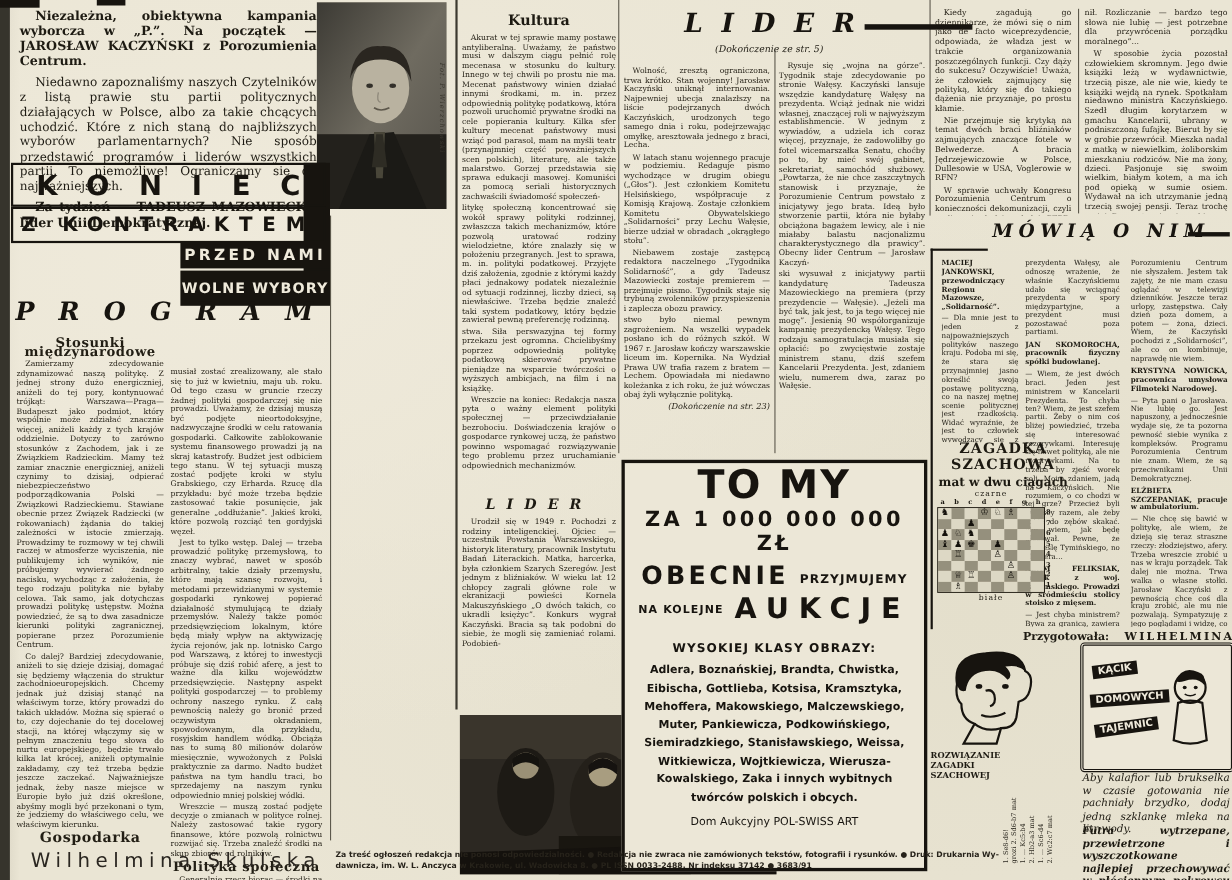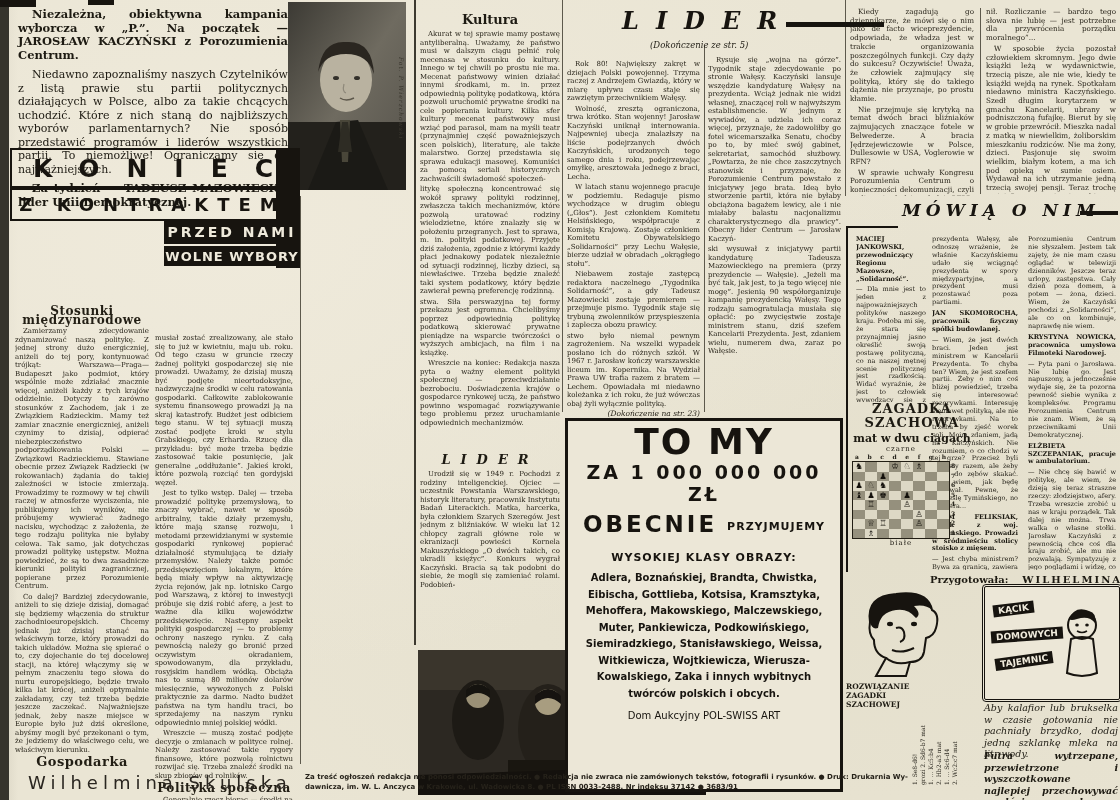--- a/index.html
+++ b/index.html
@@ -145,24 +145,25 @@
   <div class="abs blackband" style="left:276px;top:148px;width:24px;height:120px;"></div>
   <div class="abs hbox" style="left:10px;top:148px;width:282px;height:36px;">
     <span style="font-size:25px;letter-spacing:27px;text-indent:27px;">KONIEC</span>
   </div>
   <div class="abs hbox" style="left:10px;top:188px;width:282px;height:29px;">
     <span style="font-size:18px;letter-spacing:9px;">Z KONTRAKTEM</span>
   </div>
   <div class="abs hbar" style="left:164px;top:220px;width:136px;height:24px;">
     <span style="font-size:14px;letter-spacing:3px;">PRZED NAMI</span>
   </div>
-  <div class="abs hbar" style="left:164px;top:246px;width:136px;height:20px;">
+  <div class="abs hbar" style="left:164px;top:246px;width:136px;height:32px;">
     <span style="font-size:13px;letter-spacing:1px;">WOLNE WYBORY</span>
   </div>
 
+  <div class="abs program-title" style="left:14px;top:270px;">PROGRAM</div>
 
   <div class="abs col" style="left:15px;top:303px;width:134px;height:467px;">
     <p class="subhead" style="font-size:12px;">Stosunki międzynarodowe</p>
     <p>Zamierzamy zdecydowanie zdynamizować naszą politykę. Z jednej strony dużo energiczniej, aniżeli do tej pory, kontynuować trójkąt: Warszawa—Praga—Budapeszt jako podmiot, który wspólnie może zdziałać znacznie więcej, aniżeli każdy z tych krajów oddzielnie. Dotyczy to zarówno stosunków z Zachodem, jak i ze Związkiem Radzieckim. Mamy też zamiar znacznie energiczniej, aniżeli czynimy to dzisiaj, odpierać niebezpieczeństwo podporządkowania Polski — Związkowi Radzieckiemu. Stawiane obecnie przez Związek Radziecki (w rokowaniach) żądania do takiej zależności w istocie zmierzają. Prowadzimy te rozmowy w tej chwili raczej w atmosferze wyciszenia, nie publikujemy ich wyników, nie próbujemy wywierać żadnego nacisku, wychodząc z założenia, że tego rodzaju polityka nie byłaby celowa. Tak samo, jak dotychczas prowadzi politykę ustępstw. Można powiedzieć, że są to dwa zasadnicze kierunki polityki zagranicznej, popierane przez Porozumienie Centrum.</p>
     <p>Co dalej? Bardziej zdecydowanie, aniżeli to się dzieje dzisiaj, domagać się będziemy włączenia do struktur zachodnioeuropejskich. Chcemy jednak już dzisiaj stanąć na właściwym torze, który prowadzi do takich układów. Można się spierać o to, czy dojechanie do tej docelowej stacji, na której włączymy się w pełnym znaczeniu tego słowa do nurtu europejskiego, będzie trwało kilka lat krócej, aniżeli optymalnie zakładamy, czy też trzeba będzie jeszcze zaczekać. Najważniejsze jednak, żeby nasze miejsce w Europie było już dziś określone, abyśmy mogli być przekonani o tym, że jedziemy do właściwego celu, we właściwym kierunku.</p>
     <p class="subhead" style="font-size:13px;">Gospodarka</p>
     <p>Niestety, potwierdziły się nasze diagnozy. Drogą, w której pominięto przebudowę układu społecznego, która prowadzi prosto od układu rozkładającego się komunizmu do układu pozornie kapitalistycznego, daleko się nie zajedzie. Polityka monetarna, którą zastosował Balcerowicz — to zdecydowanie za mało. Plan jego</p>
   </div>
 
   <div class="abs col" style="left:155px;top:303px;width:138px;height:467px;margin-top:31px;">
@@ -181,21 +182,20 @@
     <p class="noind">litykę społeczną koncentrować się wokół sprawy polityki rodzinnej, zwłaszcza takich mechanizmów, które pozwolą uratować rodziny wielodzietne, które znalazły się w położeniu przegranych. Jest to sprawa, m. in. polityki podatkowej. Przyjęte dziś założenia, zgodnie z którymi każdy płaci jednakowy podatek niezależnie od sytuacji rodzinnej, liczby dzieci, są niewłaściwe. Trzeba będzie znaleźć taki system podatkowy, który będzie zawierał pewną preferencję rodzinną.</p>
     <p class="noind">stwa. Siła perswazyjna tej formy przekazu jest ogromna. Chcielibyśmy poprzez odpowiednią politykę podatkową skierować prywatne pieniądze na wsparcie twórczości o wyższych ambicjach, na film i na książkę.</p>
     <p>Wreszcie na koniec: Redakcja nasza pyta o ważny element polityki społecznej — przeciwdziałanie bezrobociu. Doświadczenia krajów o gospodarce rynkowej uczą, że państwo powinno wspomagać rozwiązywanie tego problemu przez uruchamianie odpowiednich mechanizmów.</p>
   </div>
   <div class="abs lider-small" style="left:420px;top:452px;width:140px;">LIDER</div>
   <div class="abs col" style="left:420px;top:470px;width:140px;height:172px;">
     <p>Urodził się w 1949 r. Pochodzi z rodziny inteligenckiej. Ojciec — uczestnik Powstania Warszawskiego, historyk literatury, pracownik Instytutu Badań Literackich. Matka, harcerka, była członkiem Szarych Szeregów. Jest jednym z bliźniaków. W wieku lat 12 chłopcy zagrali główne role w ekranizacji powieści Kornela Makuszyńskiego „O dwóch takich, co ukradli księżyc”. Konkurs wygrał Kaczyński.  Bracia są tak podobni do siebie, że mogli się zamieniać rolami. Podobień-</p>
   </div>
 
   <div class="abs col" style="left:567px;top:60px;width:133px;height:582px;">
-    <p>Rok 80! Największy zakręt w dziejach Polski powojennej. Trzyma raczej z Andrzejem Gwiazdą, który w miarę upływu czasu staje się zawziętym przeciwnikiem Wałęsy.</p>
     <p>Wolność, zresztą ograniczona, trwa krótko. Stan wojenny! Jarosław Kaczyński uniknął internowania. Najpewniej ubecja znalazłszy na liście podejrzanych dwóch Kaczyńskich, urodzonych tego samego dnia i roku, podejrzewając omyłkę, aresztowała jednego z braci, Lecha.</p>
     <p>W latach stanu wojennego pracuje w podziemiu. Redaguje pismo wychodzące w drugim obiegu („Głos”). Jest członkiem Komitetu Helsińskiego, współpracuje z Komisją Krajową. Zostaje członkiem Komitetu Obywatelskiego „Solidarności” przy Lechu Wałęsie, bierze udział w obradach „okrągłego stołu”.</p>
     <p>Niebawem zostaje zastępcą redaktora naczelnego „Tygodnika Solidarność”, a gdy Tadeusz Mazowiecki zostaje premierem — przejmuje pismo. Tygodnik staje się trybuną zwolenników przyspieszenia i zaplecza obozu prawicy.</p>
     <p class="noind">stwo było niemal pewnym zagrożeniem. Na wszelki wypadek posłano ich do różnych szkół. W 1967 r. Jarosław kończy warszawskie liceum im. Kopernika. Na Wydział Prawa UW trafia razem z bratem — Lechem. Opowiadała mi niedawno koleżanka z ich roku, że już wówczas obaj żyli wyłącznie polityką.</p>
     <p class="more-note">(Dokończenie na str. 23)</p>
   </div>
 
   <div class="abs lider-big" style="left:622px;top:6px;">LIDER</div>
   <div class="abs hrule" style="left:786px;top:22px;width:98px;height:5px;"></div>
   <div class="abs dok-note" style="left:650px;top:40px;">(Dokończenie ze str. 5)</div>
@@ -380,20 +380,24 @@
 
   <div class="abs adbox" style="left:565px;top:418px;width:272px;height:368px;">
     <div class="ad-row1">
       <div class="ad-tomy">TO MY</div>
     </div>
     <div class="ad-price">ZA 1 000 000 000 ZŁ</div>
     <div class="ad-row3">
       <div class="ad-obecnie">OBECNIE</div>
       <div class="ad-przyj">PRZYJMUJEMY</div>
     </div>
+    <div class="ad-row4">
+      <div class="ad-nakol">NA KOLEJNE</div>
+      <div class="ad-aukcje">AUKCJE</div>
+    </div>
     <div class="ad-sub">WYSOKIEJ KLASY OBRAZY:</div>
     <div class="ad-artists">Adlera, Boznańskiej, Brandta, Chwistka, Eibischa, Gottlieba, Kotsisa, Kramsztyka, Mehoffera, Makowskiego, Malczewskiego, Muter, Pankiewicza, Podkowińskiego, Siemiradzkiego, Stanisławskiego, Weissa, Witkiewicza, Wojtkiewicza, Wierusza-Kowalskiego, Zaka i innych wybitnych twórców polskich i obcych.</div>
     <div class="ad-house">Dom Aukcyjny POL-SWISS ART</div>
 
   </div>
 
   <div class="abs kacik" style="left:982px;top:584px;width:134px;height:112px;">
     <svg width="134" height="112" viewBox="0 0 134 112" style="position:absolute;left:0;top:0;">
       <circle cx="97" cy="38" r="14" fill="none" stroke="#17140f" stroke-width="2"></circle>
       <path d="M84 32 Q90 18 104 24 Q112 26 110 36 Q104 28 92 32 Q86 34 84 32Z" fill="#17140f"></path>

